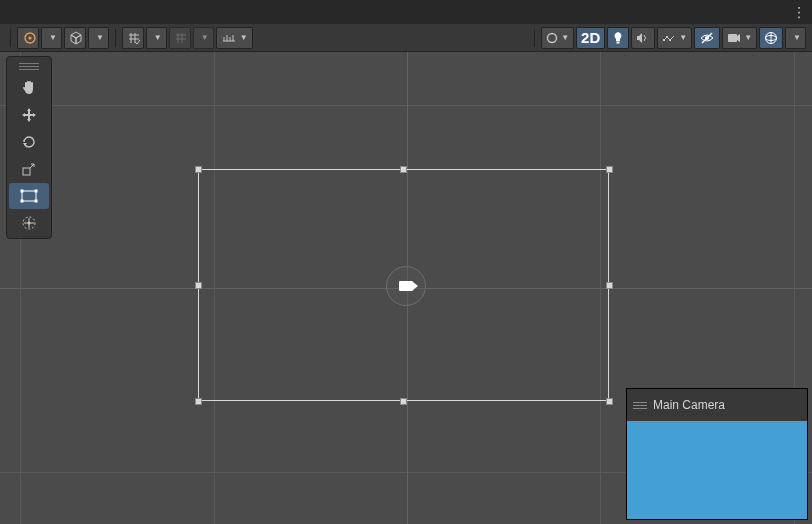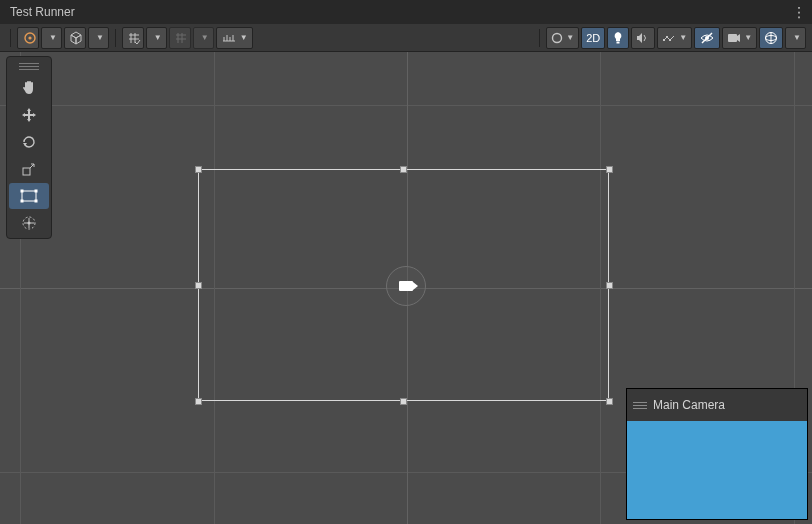--- a/index.html
+++ b/index.html
@@ -36,23 +36,20 @@
 .preview-head{height:18px;background:#383838;display:flex;align-items:center;padding:16px 6px;gap:6px;color:#d4d4d4}
 .preview-head .grip{display:flex;flex-direction:column;gap:2px}
 .preview-head .grip span{width:14px;height:1px;background:#8a8a8a}
 .preview-body{height:98px;background:#44a0d4}
 svg{display:block}
 </style>
 </head>
 <body>
 
 <div class="tabs">
-  <div class="tab">
-    <span>Test Runner</span>
-  </div>
   <div class="kebab">⋮</div>
 </div>
 
 <div class="toolbar">
   <div class="tool-group">
     <div class="sep"></div>
     <div class="tool-btn split">
       <svg width="14" height="14" viewBox="0 0 14 14">
           <circle cx="7" cy="7" r="5" fill="none" stroke="#e39a54" stroke-width="1.4"></circle>
           <circle cx="7" cy="7" r="1.6" fill="#e39a54"></circle>
@@ -108,21 +105,21 @@
   <div class="spacer"></div>
 
   <div class="tool-group">
     <div class="sep"></div>
     <div class="tool-btn">
       <svg width="12" height="12" viewBox="0 0 12 12">
           <circle cx="6" cy="6" r="4.5" fill="none" stroke="#c4c4c4" stroke-width="1.4"></circle>
         </svg>
       <span class="caret">▼</span>
     </div>
-    <div class="tool-btn active" style="font-weight:normal;font-size:11px">
+    <div class="tool-btn active" style="font-weight:bold;font-size:15px">
       <span>2D</span>
     </div>
     <div class="tool-btn active">
       <svg width="12" height="14" viewBox="0 0 12 14">
           <path d="M6 1 A4 4 0 0 1 8 8 L8 10 L4 10 L4 8 A4 4 0 0 1 6 1 Z" fill="#fff"></path>
           <rect x="4.5" y="10.5" width="3" height="2" fill="#fff"></rect>
         </svg>
     </div>
     <div class="tool-btn">
       <svg width="14" height="12" viewBox="0 0 14 12">

